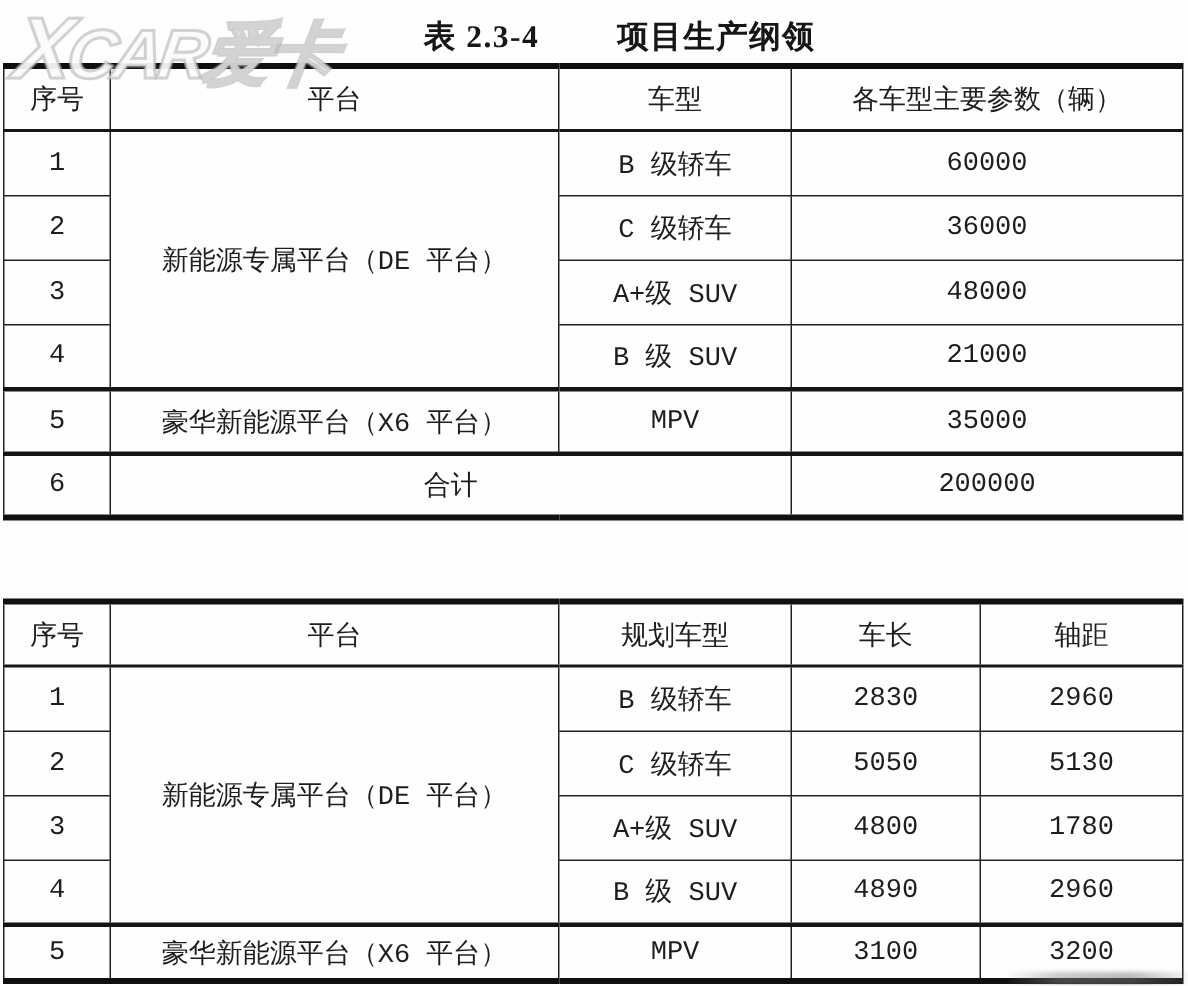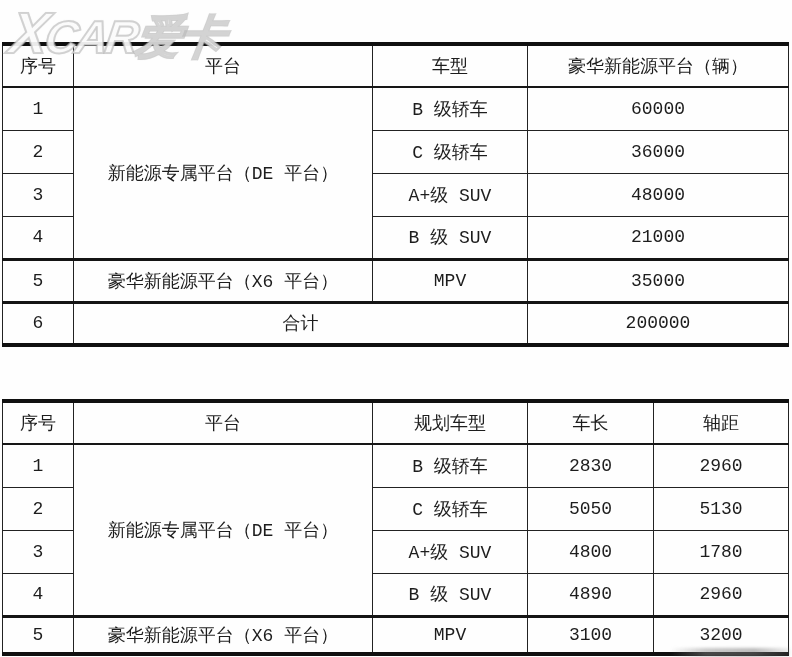--- a/index.html
+++ b/index.html
@@ -51,34 +51,37 @@
     filter:blur(1.5px); z-index:4;
   }
 </style>
 </head>
 <body>
 
 <div class="doc">
 
   <div class="watermark"><span class="wm-x">X</span><span>CAR</span><span>爱卡</span></div>
 
+  <div class="caption" id="caption1">
+    <span class="cap-label">表 2.3-4</span><span>项目生产纲领</span>
+  </div>
 
   <table class="tbl" id="t1">
     <colgroup>
       <col style="width:71px">
         <col style="width:299px">
         <col style="width:155px">
         <col style="width:261px">
     </colgroup>
     <tbody>
         <tr class="hdr">
       <td>序号</td>
       <td>平台</td>
       <td>车型</td>
-      <td>豪华新能源平台（辆）</td>
+      <td>各车型主要参数（辆）</td>
     </tr>
     <tr>
       <td>1</td>
       <td rowspan="4">新能源专属平台（DE 平台）</td>
       <td>B 级轿车</td>
       <td>60000</td>
     </tr>
     <tr>
       <td>2</td>
       <td>C 级轿车</td>

